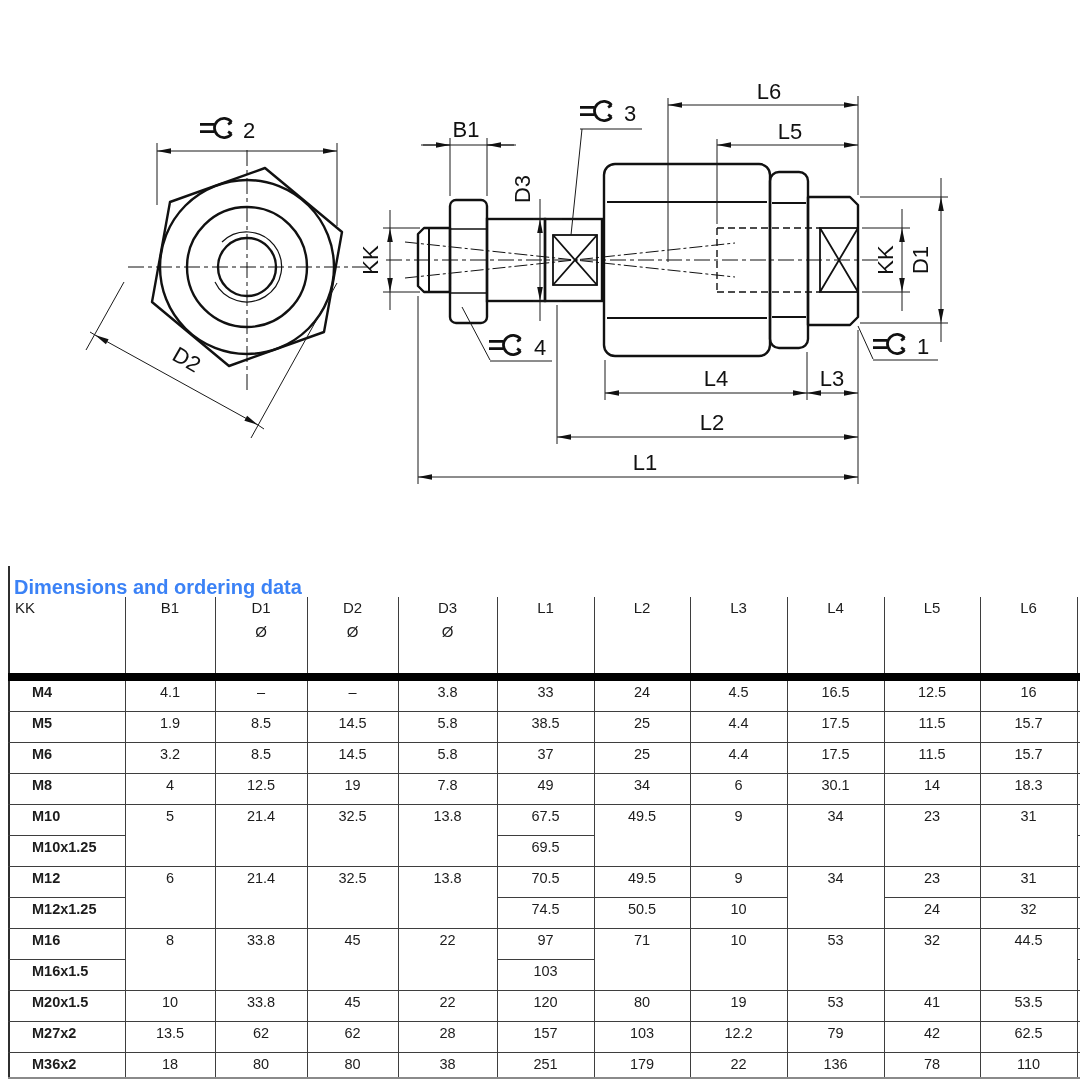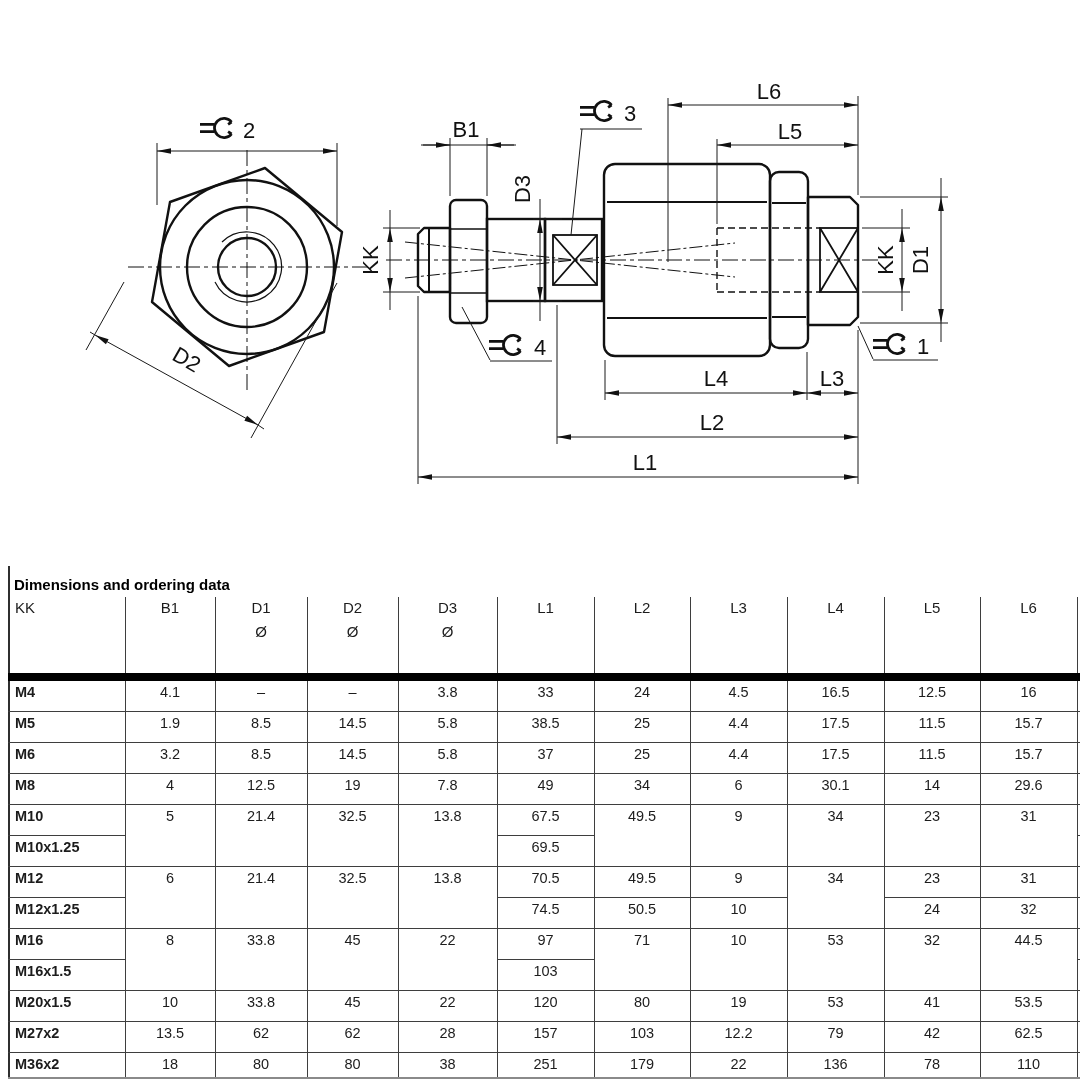--- a/index.html
+++ b/index.html
@@ -2,32 +2,32 @@
 <html><head>
 <meta charset="utf-8">
 <style>
   html,body{margin:0;padding:0;background:#fff;}
   .page{position:relative;width:1080px;height:1080px;background:#fff;overflow:hidden;
         font-family:"Liberation Sans",sans-serif;color:#1a1a1a;}
   svg text{font-family:"Liberation Sans",sans-serif;fill:#111;}
   .dimtxt{font-size:22px;}
   .leftrule{position:absolute;left:8px;top:566px;width:1.7px;height:511px;background:#2f2f2f;}
   .hairline{position:absolute;left:8px;top:1077px;width:1072px;height:1.5px;background:#8a8a8a;}
-  .tbl-title{position:absolute;left:14px;top:576px;font-size:15px;font-weight:bold;color:#000000;}
+  .tbl-title{position:absolute;left:14px;top:576px;font-size:20px;font-weight:bold;color:#3b82f6;}
   .tblwrap{position:absolute;left:8px;top:597px;width:1072px;height:480px;overflow:hidden;}
   table.dims{border-collapse:collapse;table-layout:fixed;width:1109px;font-size:14.5px;color:#1c1c1c;}
   table.dims th, table.dims td{border:1.6px solid #3e3e3e;padding:0;margin:0;}
   table.dims th{border-top:none;border-bottom:8px solid #000;height:76px;vertical-align:top;
                 font-weight:normal;font-size:15px;text-align:center;}
   table.dims th.rh{text-align:left;padding-left:7px;}
   table.dims th:first-child, table.dims td:first-child{border-left:none;}
   .h1{margin-top:2px;}
   .h2{margin-top:7px;}
   table.dims td{height:27px;text-align:center;vertical-align:top;padding-top:3px;}
-  table.dims td.rh{text-align:left;font-weight:bold;padding-left:7px;}
+  table.dims td.rh{text-align:left;font-weight:bold;padding-left:24px;}
   table.dims tr.sub td{border-top-width:1px;border-top-color:#6a6a6a;}
   table.dims tr.last td{border-bottom:8px solid #000;}
 </style>
 </head>
 <body>
 
 <div class="page">
 
   <svg width="1080" height="562" viewBox="0 0 1080 562" style="position:absolute;left:0;top:0;">
     <defs>
@@ -291,21 +291,21 @@
           <td class="rh">M8</td>
           <td>4</td>
           <td>12.5</td>
           <td>19</td>
           <td>7.8</td>
           <td>49</td>
           <td>34</td>
           <td>6</td>
           <td>30.1</td>
           <td>14</td>
-          <td>29.6</td>
+          <td>18.3</td>
           <td></td>
         </tr>
         <tr>
           <td class="rh">M10</td>
           <td rowspan="2">5</td>
           <td rowspan="2">21.4</td>
           <td rowspan="2">32.5</td>
           <td rowspan="2">13.8</td>
           <td>67.5</td>
           <td rowspan="2">49.5</td>

